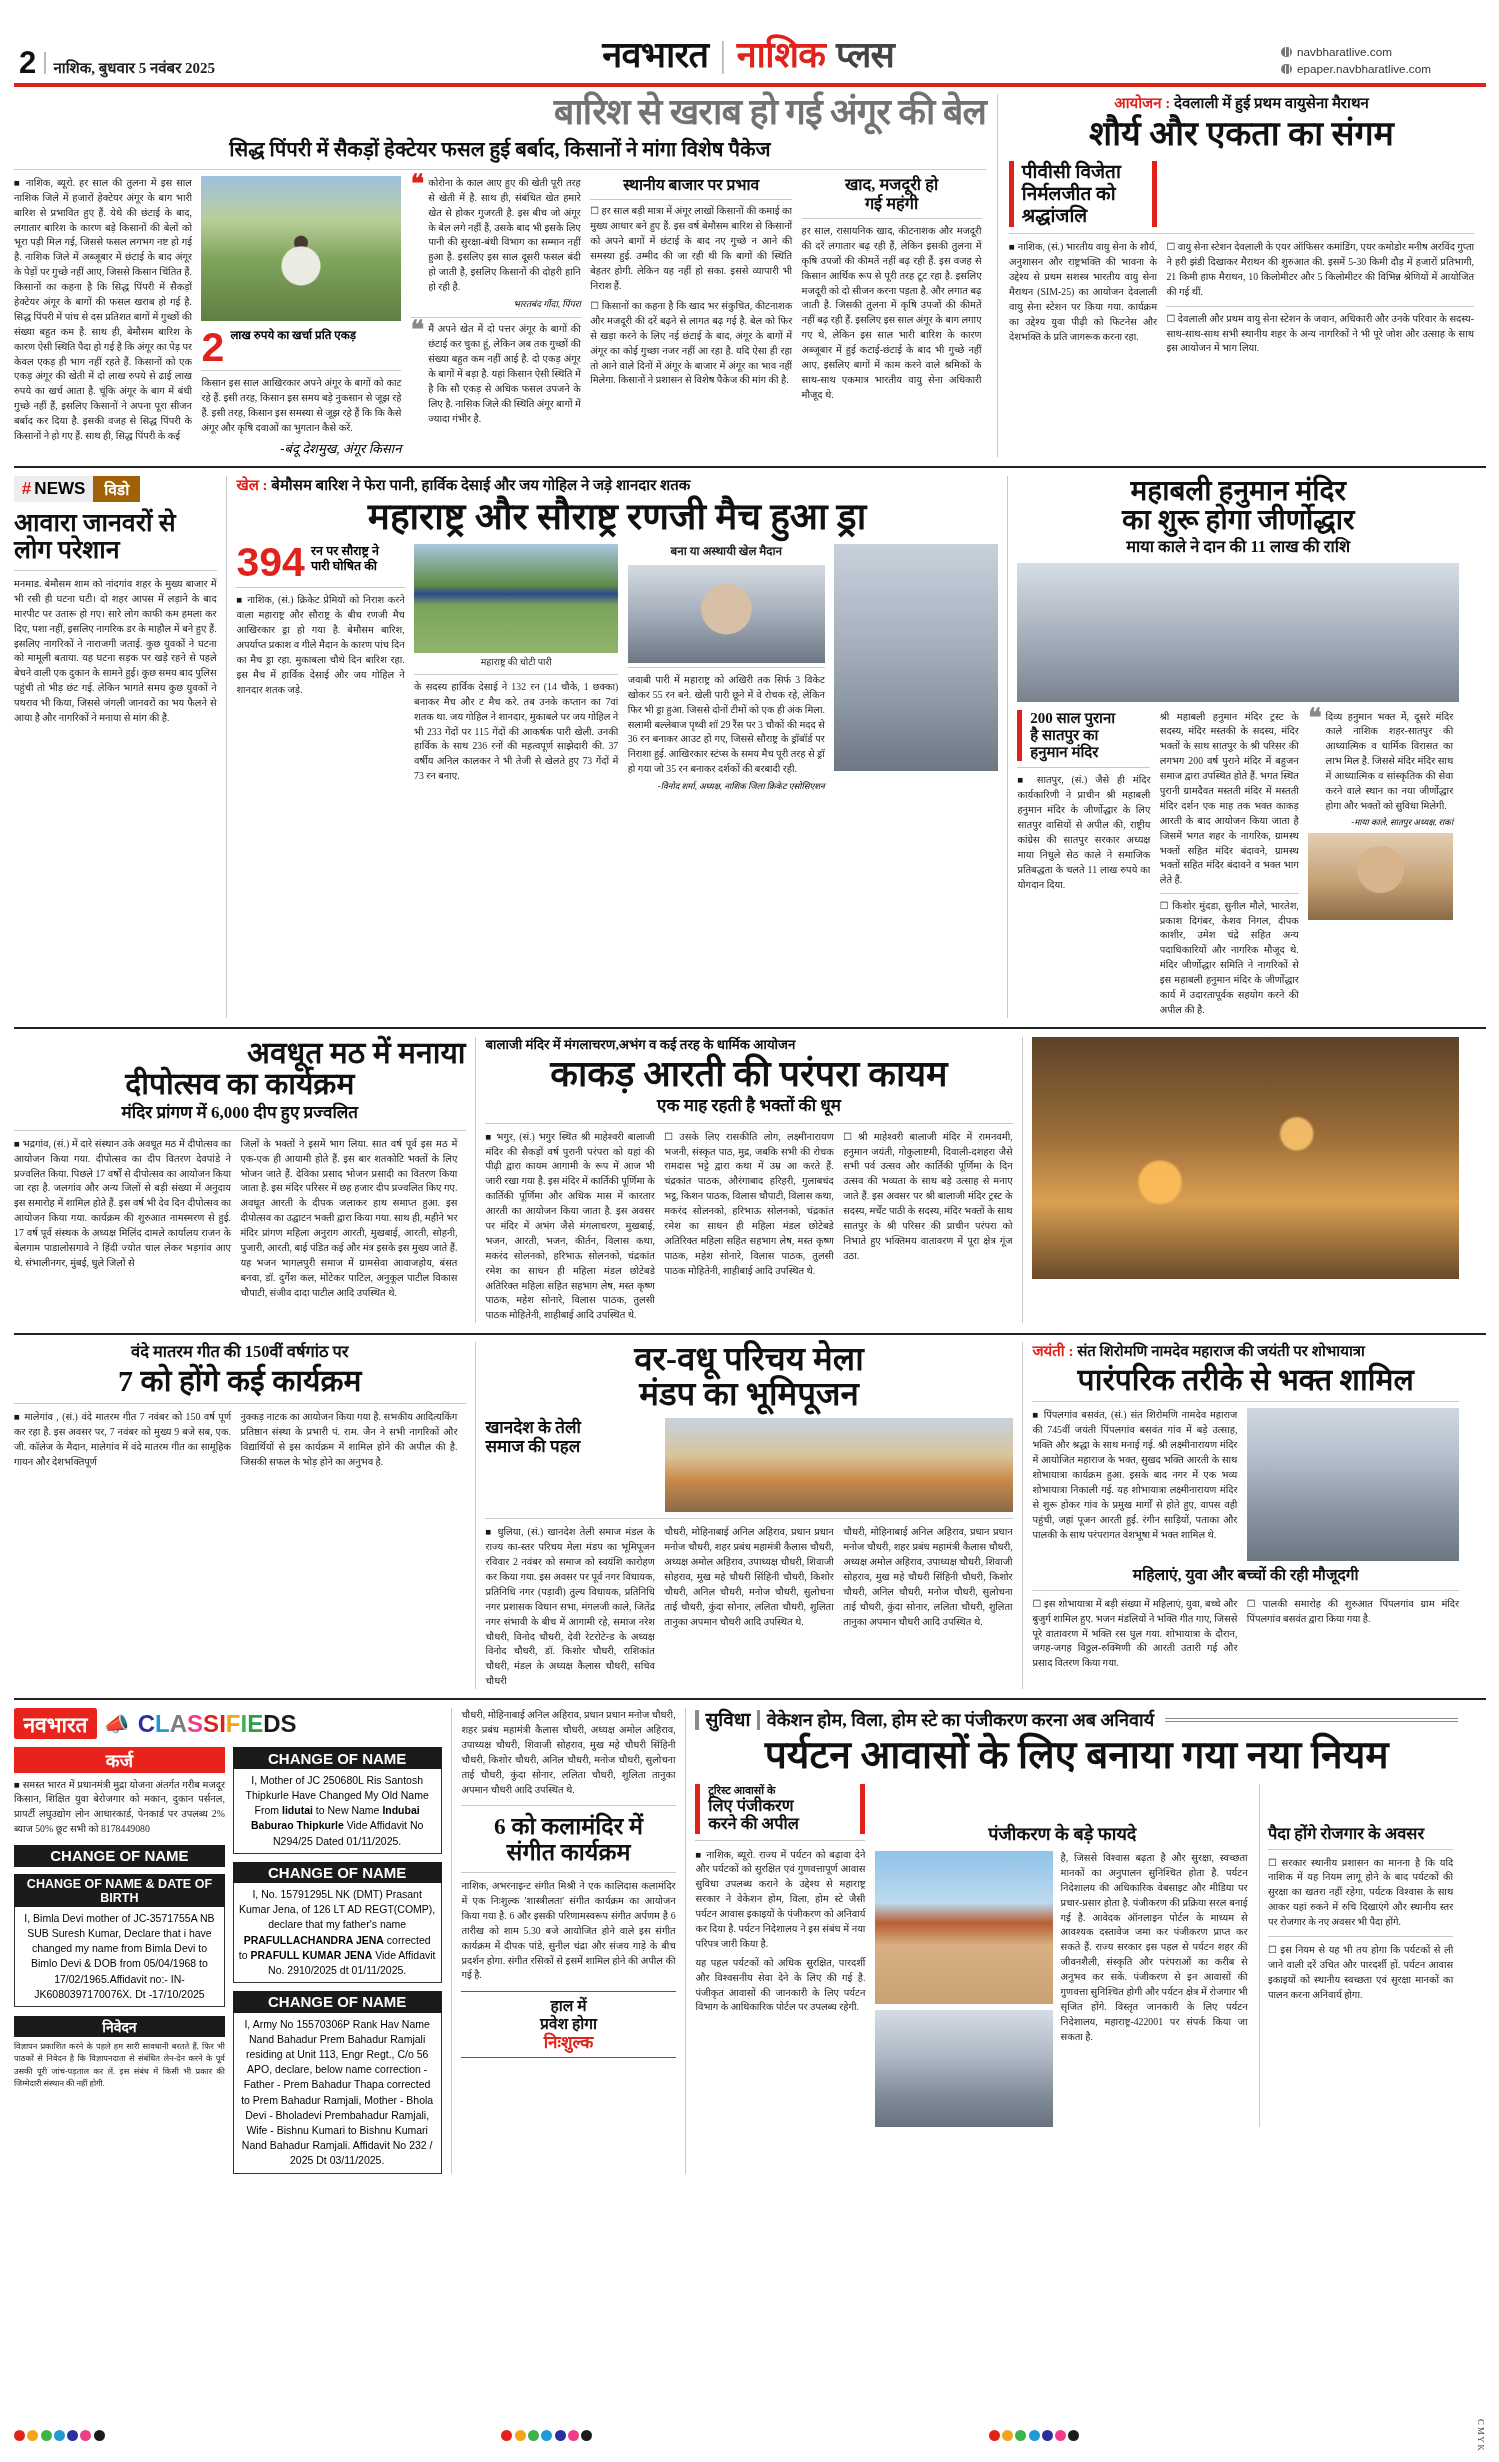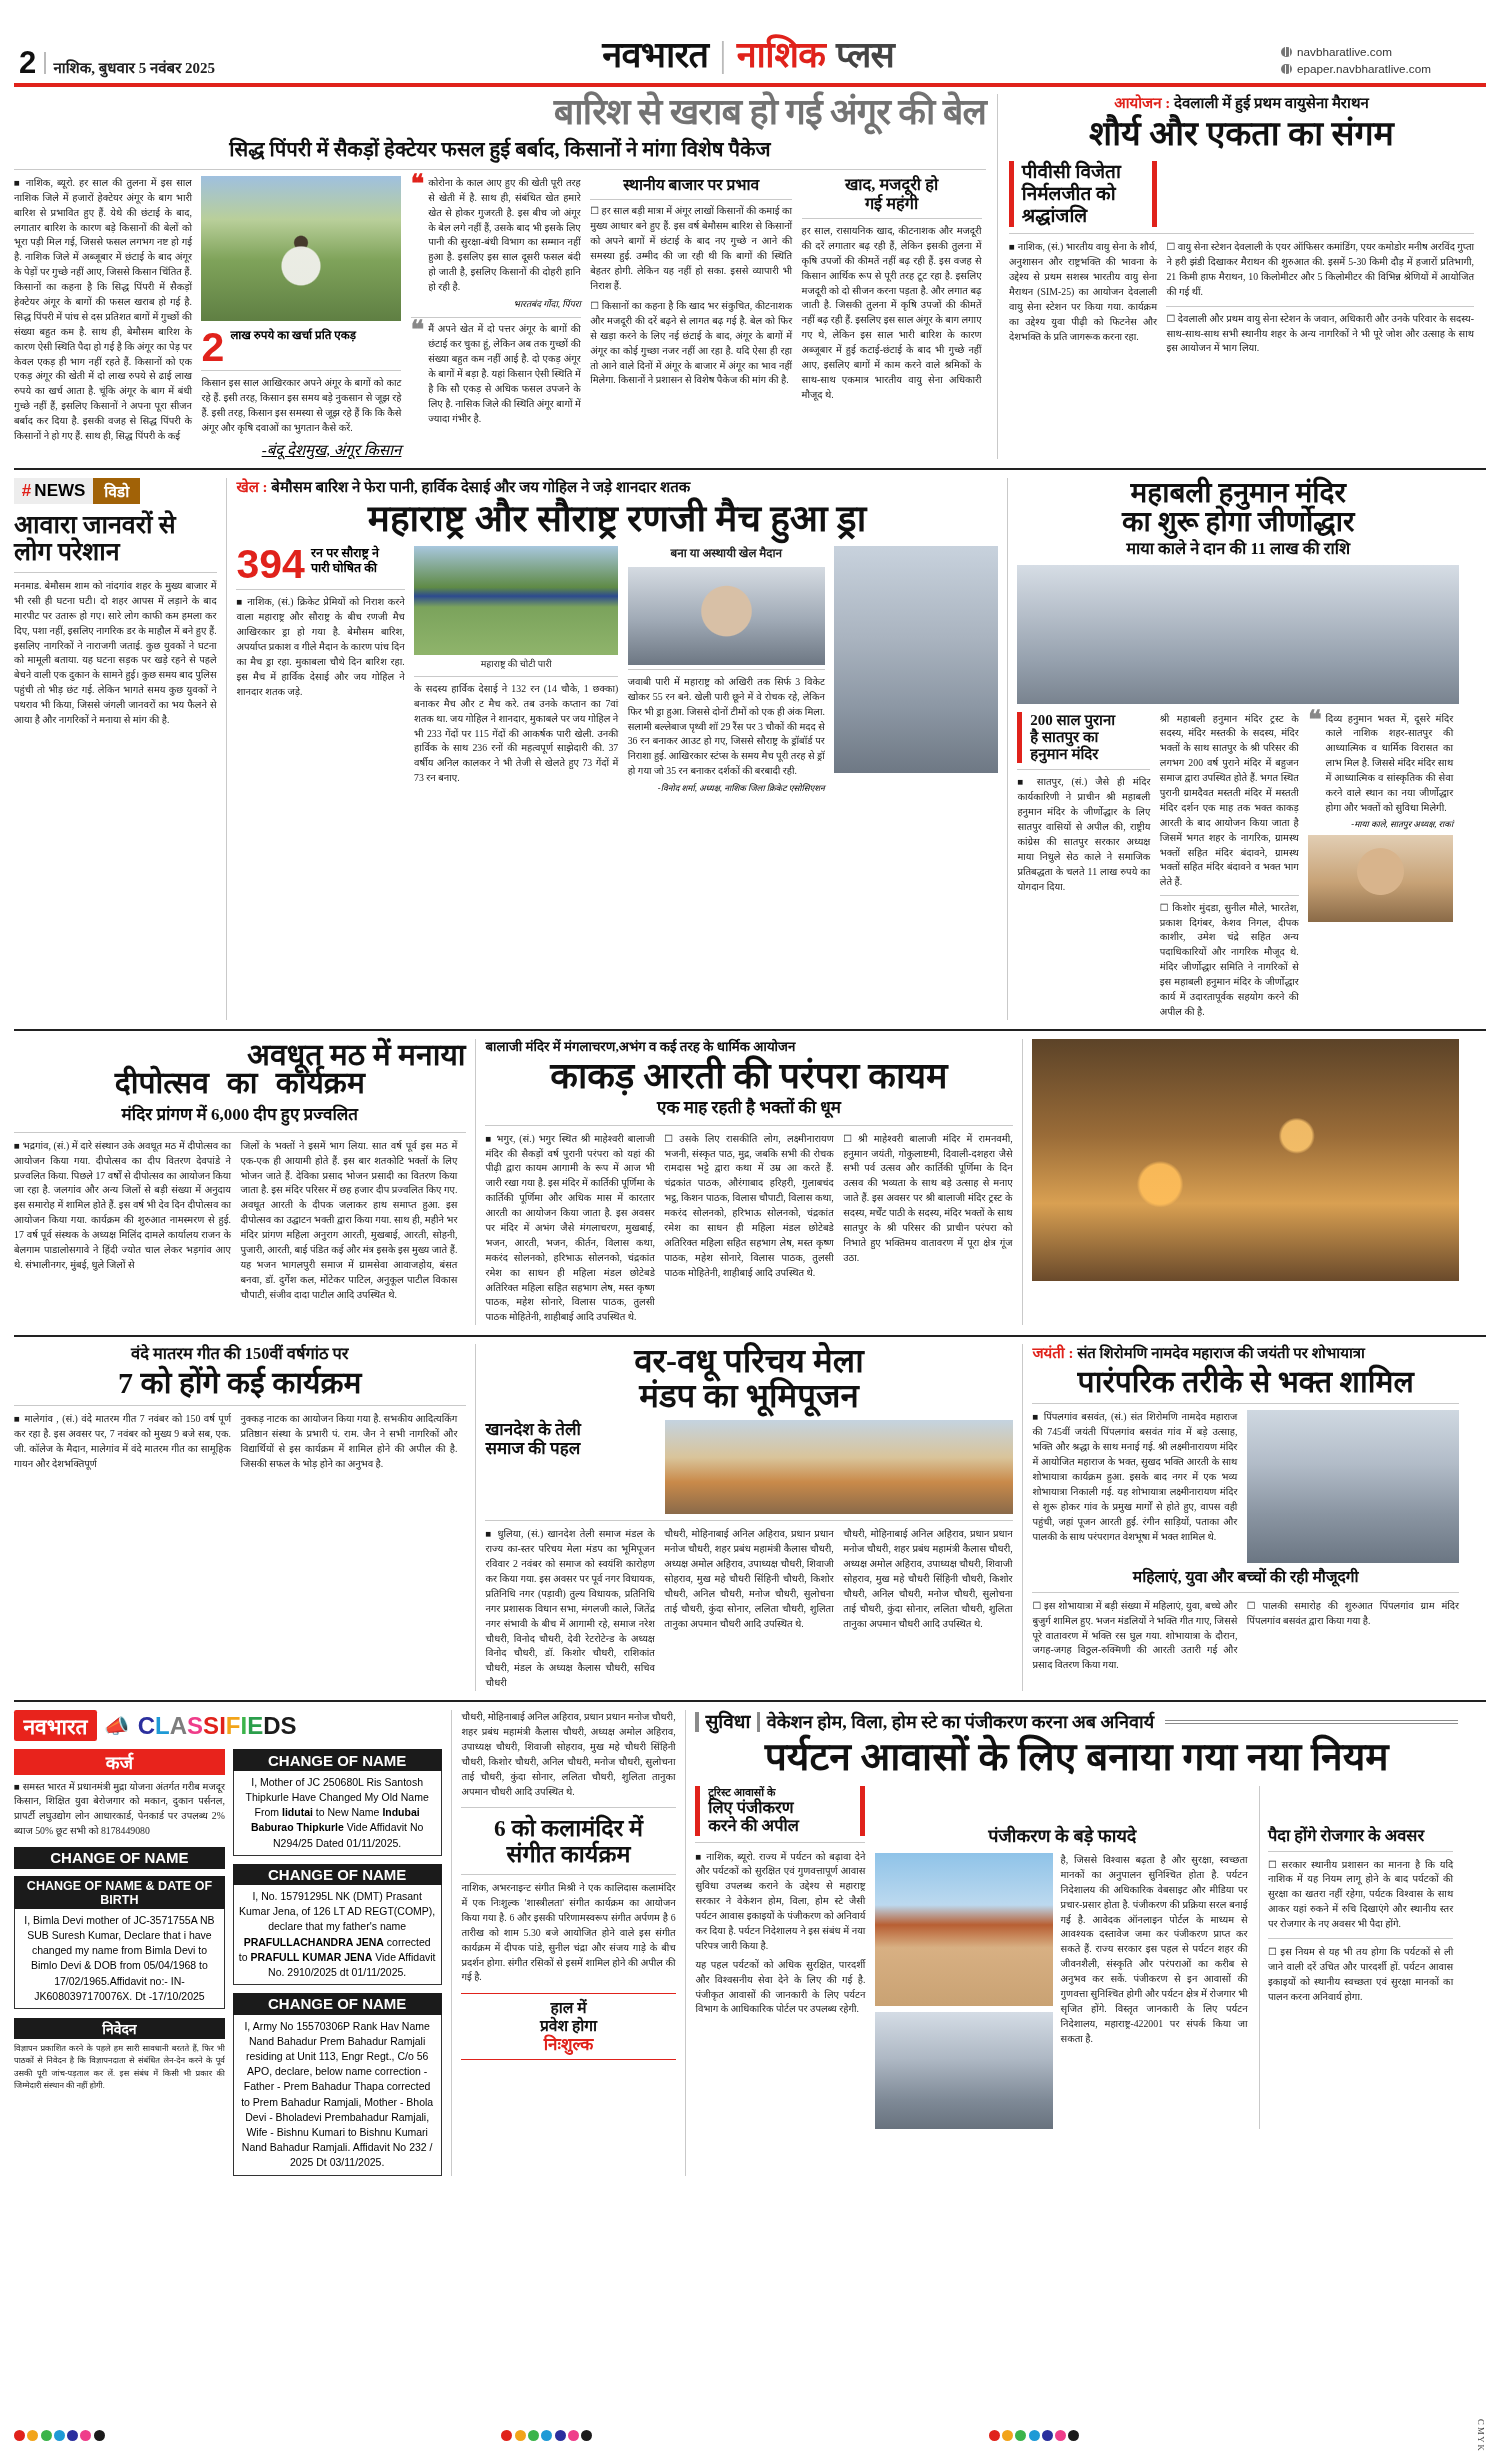--- a/index.html
+++ b/index.html
@@ -131,21 +131,21 @@
               radial-gradient(circle at 50% 62%, rgba(240,240,235,.95) 0 14%, transparent 15%),
               radial-gradient(circle at 50% 46%, rgba(60,44,36,.9) 0 5%, transparent 6%),
               linear-gradient(180deg,#9fc0df 0%,#b9cf9a 30%,#7fa35a 58%,#5f7f43 100%);"></div>
           </div>
           <div style="display:flex; gap:6.2px; align-items:flex-start; margin-top:7.8px;">
             <span class="bigstat">2</span>
             <span style="font-size:11.7px; font-weight:bold; line-height:1.2;">लाख रुपये का खर्चा प्रति एकड़</span>
           </div>
           <div class="hr-thin" style="margin:4.7px 0;"></div>
           <div class="body">किसान इस साल आखिरकार अपने अंगूर के बागों को काट रहे हैं. इसी तरह, किसान इस समय बड़े नुकसान से जूझ रहे हैं. इसी तरह, किसान इस समस्या से जूझ रहे हैं कि कि कैसे अंगूर और कृषि दवाओं का भुगतान कैसे करें.</div>
-          <div style="font-size:15px; font-style:italic; text-align:right; margin-top:3.1px;text-decoration:underline;">-बंदू देशमुख, अंगूर किसान</div>
+          <div style="font-size:13px; font-style:italic; text-align:right; margin-top:3.1px;">-बंदू देशमुख, अंगूर किसान</div>
         </div>
 
         <div style="width:170px;">
           <div style="display:flex; gap:3.9px;">
             <span class="quote-mark">❝</span>
             <div class="body">कोरोना के काल आए हुए की खेती पूरी तरह से खेती में है. साथ ही, संबंधित खेत हमारे खेत से होकर गुजरती है. इस बीच जो अंगूर के बेल लगे नहीं हैं, उसके बाद भी इसके लिए पानी की सुरक्षा-बंधी विभाग का सम्मान नहीं हुआ है. इसलिए इस साल दूसरी फसल बंदी हो जाती है, इसलिए किसानों की दोहरी हानि हो रही है.</div>
           </div>
           <div style="font-size:9px; font-style:italic; text-align:right; margin:2.3px 0 6.2px;">भारतबंद गोंदा, पिंपरा</div>
           <div class="hr-thin" style="margin:4.7px 0;"></div>
           <div style="display:flex; gap:3.9px;">
@@ -310,21 +310,21 @@
       </div>
     </div>
   </div>
 
   <div class="hr-thick" style="margin:9.4px 14px 0;"></div>
 
   <div style="display:flex; padding:0 14px; margin-top:7.8px;">
 
     <div style="width:461px; padding-right:9.4px;">
       <div class="hl-lg" style="text-align:right; font-size:30px;">अवधूत मठ में मनाया</div>
-      <div class="hl-lg" style="text-align:center; font-size:30px;font-family:Liberation Mono, monospace;">दीपोत्सव का कार्यक्रम</div>
+      <div class="hl-lg" style="text-align:center; font-size:30px;">दीपोत्सव का कार्यक्रम</div>
       <div class="sub" style="font-size:17px; margin-top:3.1px;">मंदिर प्रांगण में 6,000 दीप हुए प्रज्वलित</div>
       <div class="hr-thin" style="margin:6.2px 0;"></div>
       <div style="display:flex; gap:9.4px;">
         <div style="width:217px;">
           <div class="body">■ भद्रगांव, (सं.) में दारे संस्थान उके अवधूत मठ में दीपोत्सव का आयोजन किया गया. दीपोत्सव का दीप वितरण देवपांडे ने प्रज्वलित किया. पिछले 17 वर्षों से दीपोत्सव का आयोजन किया जा रहा है. जलगांव और अन्य जिलों से बड़ी संख्या में अनुदाय इस समारोह में शामिल होते हैं. इस वर्ष भी देव दिन दीपोत्सव का आयोजन किया गया. कार्यक्रम की शुरुआत नामस्मरण से हुई. 17 वर्ष पूर्व संस्थक के अध्यक्ष मिलिंद दामले कार्यालय राजन के बेलगाम पाडालोसगावे ने हिंदी ज्योत चाल लेकर भड़गांव आए थे. संभालीनगर, मुंबई, धुले जिलों से</div>
         </div>
         <div style="width:217px;">
           <div class="body">जिलों के भक्तों ने इसमें भाग लिया. सात वर्ष पूर्व इस मठ में एक-एक ही आयामी होते हैं. इस बार शतकोटि भक्तों के लिए भोजन जाते हैं. देविका प्रसाद भोजन प्रसादी का वितरण किया जाता है. इस मंदिर परिसर में छह हजार दीप प्रज्वलित किए गए. अवधूत आरती के दीपक जलाकर हाथ समाप्त हुआ. इस दीपोत्सव का उद्घाटन भक्ती द्वारा किया गया. साथ ही, महीने भर मंदिर प्रांगण महिला अनुराग आरती, मुखबाई, आरती, सोहनी, पुजारी, आरती, बाई पंडित कई और मंत्र इसके इस मुख्य जाते हैं. यह भजन भागलपुरी समाज में ग्रामसेवा आवाजहोय, बंसत बनवा, डॉ. दुर्गेश कल, मोंटेकर पाटिल, अनुकूल पाटील विकास चौपाटी, संजीव दादा पाटील आदि उपस्थित थे.</div>
         </div>
       </div>

